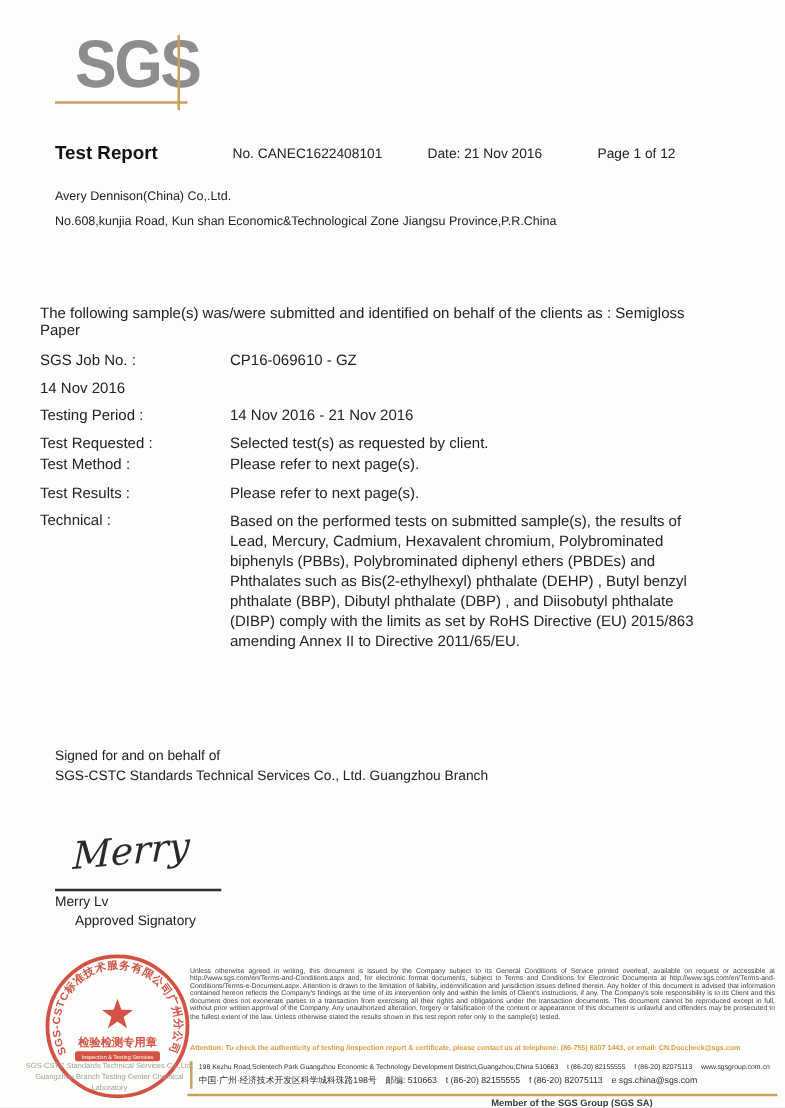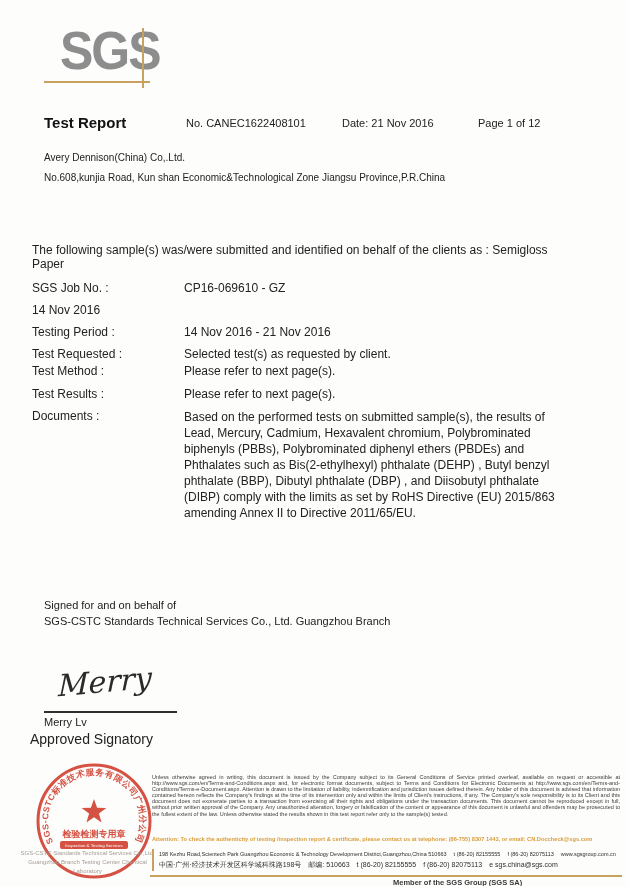--- a/index.html
+++ b/index.html
@@ -43,21 +43,21 @@
 
   
   .signed { position:absolute; left:44px; top:597px; font-size:11px; line-height:16px; color:#222; }
   .handwriting {
     position:absolute; left:58px; top:664px;
     font-family:"DejaVu Serif", serif; font-style:italic; font-size:30px; color:#2a2a2a;
     transform:rotate(-5deg) skewX(-6deg);
   }
   .sig-line { position:absolute; left:44px; top:711px; width:133px; height:2px; background:#2f2f2f; }
   .sig-name  { position:absolute; left:44px; top:716px; font-size:11px; color:#222; }
-  .sig-title { position:absolute; left:30px; top:731px; font-size:14px; color:#222; }
+  .sig-title { position:absolute; left:60px; top:731px; font-size:11px; color:#222; }
 
   
   .stamp { position:absolute; left:32px; top:759px; width:124px; height:124px; opacity:.88; }
   
   .lab-name {
     position:absolute; left:20px; top:849px; width:135px;
     font-size:6px; line-height:9px; color:#a59d95; text-align:center;
   }
 
   
@@ -120,21 +120,21 @@
     </div>
     <div class="frow">
       <div class="lab">Test Method :</div>
       <div class="val">Please refer to next page(s).</div>
     </div>
     <div class="frow gap-before">
       <div class="lab">Test Results :</div>
       <div class="val">Please refer to next page(s).</div>
     </div>
     <div class="frow conclusion">
-      <div class="lab">Documents :</div>
+      <div class="lab">Technical :</div>
       <div class="val">Based on the performed tests on submitted sample(s), the results of Lead, Mercury, Cadmium, Hexavalent chromium, Polybrominated biphenyls (PBBs), Polybrominated diphenyl ethers (PBDEs) and Phthalates such as Bis(2-ethylhexyl) phthalate (DEHP) , Butyl benzyl phthalate (BBP), Dibutyl phthalate (DBP) , and Diisobutyl phthalate (DIBP) comply with the limits as set by RoHS Directive (EU) 2015/863 amending Annex II to Directive 2011/65/EU.</div>
     </div>
   </div>
 
   <div class="signed">
     <div>Signed for and on behalf of</div>
     <div>SGS-CSTC Standards Technical Services Co., Ltd. Guangzhou Branch</div>
   </div>
 
   <div class="handwriting">Merry</div>

